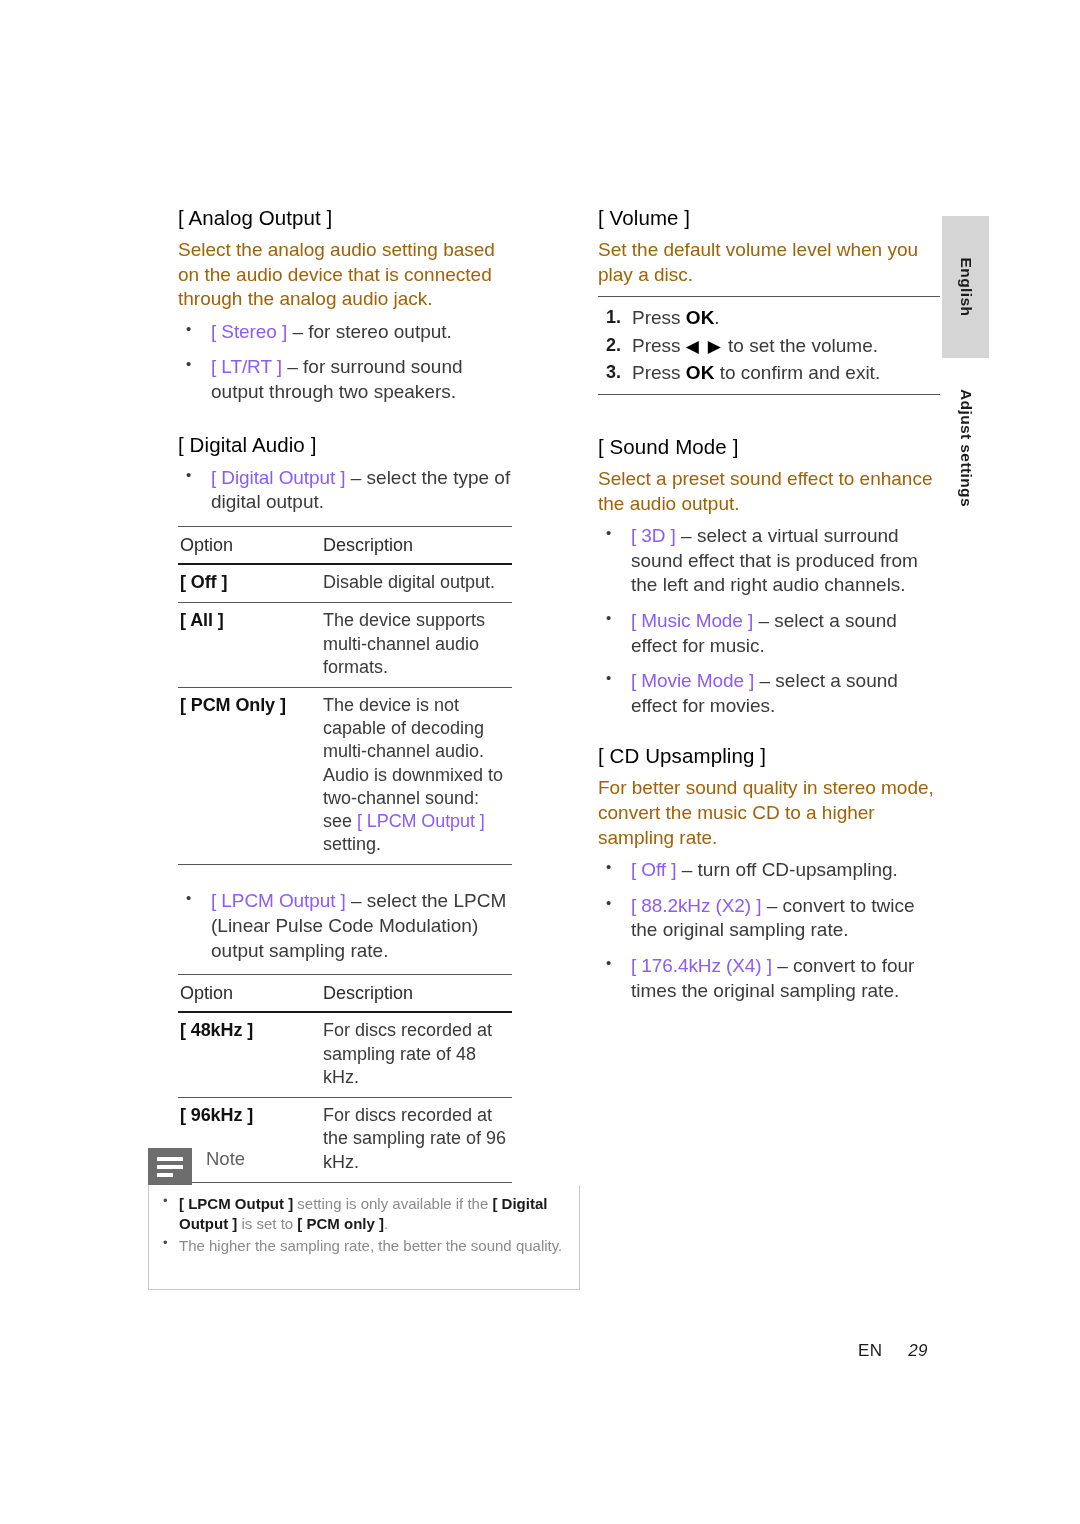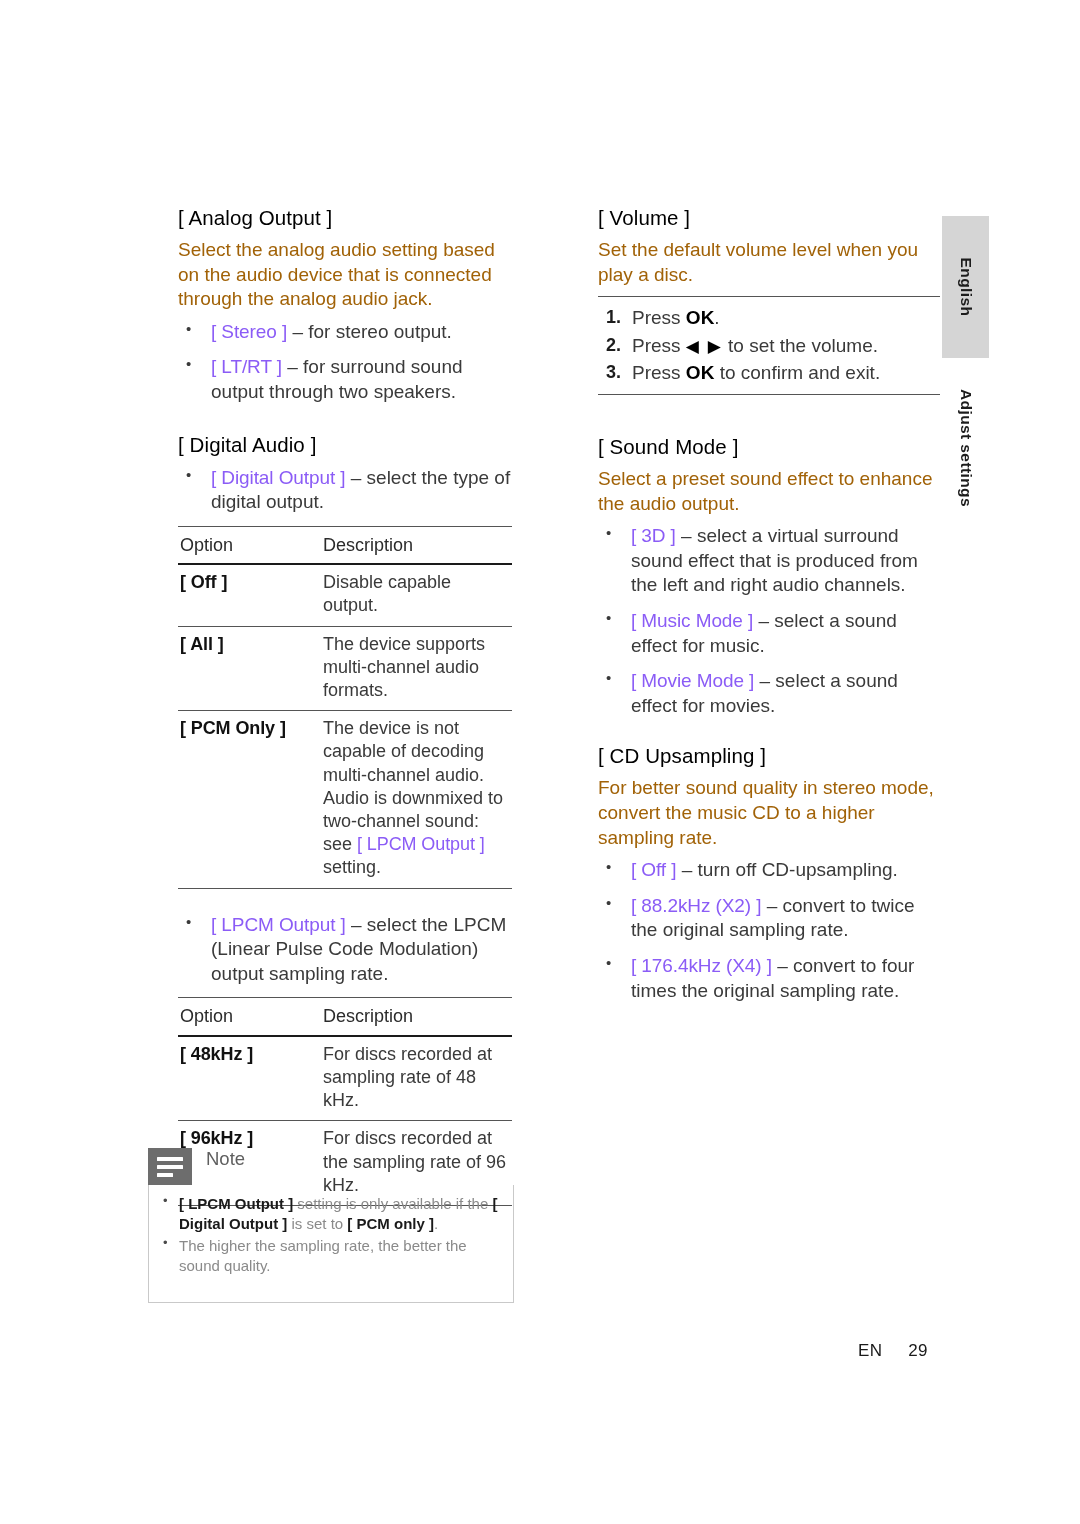--- a/index.html
+++ b/index.html
@@ -167,23 +167,23 @@
   .note-icon i:nth-child(3) { width: 16px; }
   .note-title {
     margin-left: 14px;
     font-size: 18.5px;
     color: #5f5f5f;
     font-weight: 400;
   }
   .note-body {
     border: 1px solid #c9c9c9;
     border-top: none;
-    padding: 9px 10px 24px 8px;
+    padding: 9px 10px 30px 8px;
     box-sizing: border-box;
-    width: 366px;
+    width: 432px;
     min-height: 82px;
   }
   .note-list { margin: 0; padding: 0; list-style: none; }
   .note-list > li {
     position: relative;
     padding-left: 22px;
     font-size: 15px;
     line-height: 1.3;
     color: #8a8a8a;
     margin-bottom: 3px;
@@ -239,21 +239,21 @@
 
   
   .footer {
     position: absolute;
     left: 858px;
     top: 1325px;
     font-size: 17px;
     color: #1a1a1a;
     letter-spacing: .3px;
   }
-  .footer .pg { margin-left: 26px; }
+  .footer .pg { margin-left: 26px; font-style: italic; }
 </style>
 </head>
 <body>
 
 <div class="page">
 
   <div class="col col-left">
 
     <h2 class="sec-head">[ Analog Output ]</h2>
     <p class="body-p">Select the analog audio setting based on the audio device that is connected through the analog audio jack.</p>
@@ -276,21 +276,21 @@
         </colgroup>
       <thead>
         <tr>
           <th>Option</th>
           <th>Description</th>
         </tr>
       </thead>
       <tbody>
         <tr>
           <td class="optcell pad-off">[ Off ]</td>
-          <td class="pad-off">Disable capable output.</td>
+          <td class="pad-off">Disable digital output.</td>
         </tr>
         <tr>
           <td class="optcell pad-all">[ All ]</td>
           <td class="pad-all">The device supports multi-channel audio formats.</td>
         </tr>
         <tr>
           <td class="optcell">[ PCM Only ]</td>
           <td><span>The device is not capable of decoding multi-channel audio. Audio is downmixed to two-channel sound: see </span><b class="term">[ LPCM Output ]</b><span> setting.</span></td>
         </tr>
       </tbody>

